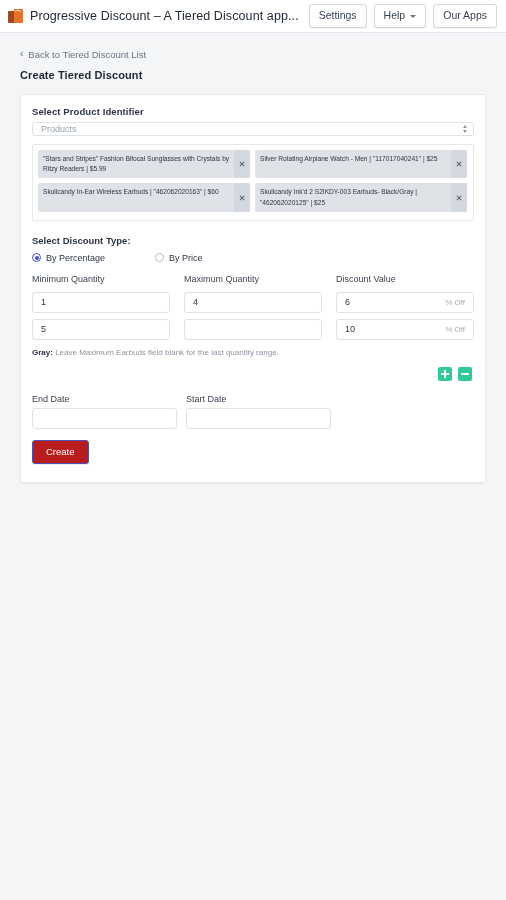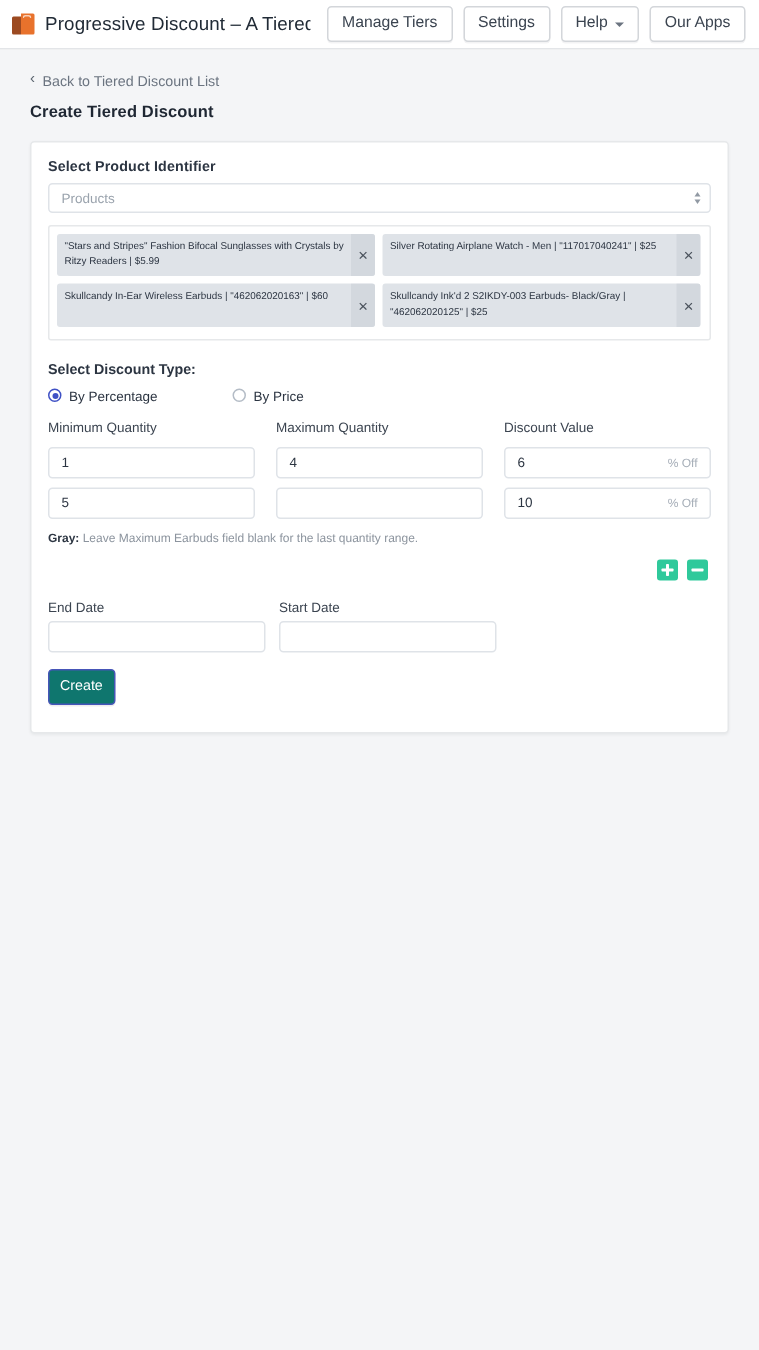--- a/index.html
+++ b/index.html
@@ -128,21 +128,21 @@
     margin-bottom: 5px;
     letter-spacing: .1px;
   }
 
   
   .select-wrap {
     position: relative;
   }
   .select-box {
     width: 100%;
-    height: 20px;
+    height: 14px;
     border: 1px solid #dfe3e8;
     border-radius: 3px;
     background: #ffffff;
     font-size: 9px;
     color: #9aa3ad;
     padding: 0 20px 0 8px;
     display: flex;
     align-items: center;
     cursor: pointer;
   }
@@ -340,46 +340,43 @@
   .date-inp {
     height: 21px;
     border: 1px solid #dfe3e8;
     border-radius: 3px;
     background: #fff;
     width: 100%;
   }
 
   .create-btn {
     margin-top: 11px;
-    background: #0f766e;
+    background: #b91c1c;
     color: #ffffff;
     border: 1px solid #4655b8;
     border-radius: 3px;
     font-family: "Liberation Sans", sans-serif;
     font-size: 9.5px;
-    padding: 6px 7px 7px;
+    padding: 6px 13px 7px;
     cursor: pointer;
     line-height: 1;
     box-shadow: 0 1px 0 rgba(22,29,37,.08);
   }
 </style>
 </head>
 <body>
 
 <div class="appbar">
   <span class="app-logo">
     <span class="bag-l"></span>
       <span class="bag-r"></span>
       <span class="bag-h"></span>
   </span>
   <span class="app-title">Progressive Discount – A Tiered Discount app...</span>
   <div class="appbar-actions">
-    <button class="nav-btn">
-      <span>Manage Tiers</span>
-    </button>
     <button class="nav-btn">
       <span>Settings</span>
     </button>
     <button class="nav-btn">
       <span>Help</span>
       <i class="caret"></i>
     </button>
     <button class="nav-btn">
       <span>Our Apps</span>
     </button>

